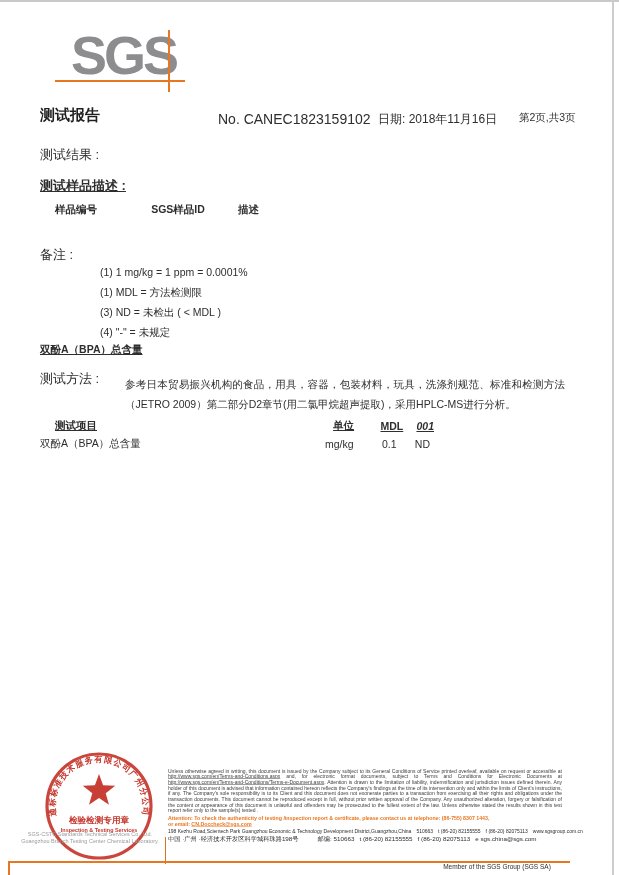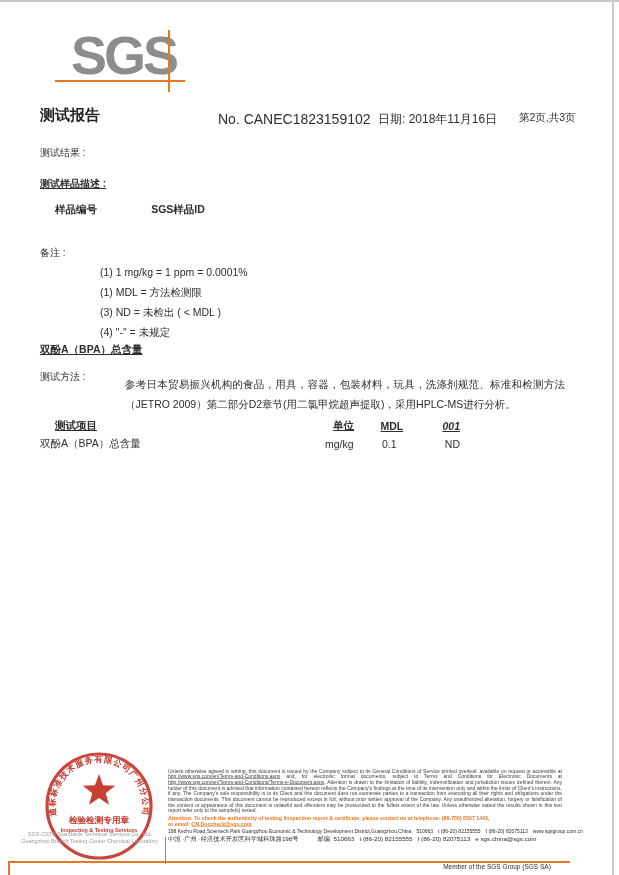--- a/index.html
+++ b/index.html
@@ -19,21 +19,21 @@
   }
   .logo-hline{position:absolute;left:-2px;top:58px;width:130px;height:2px;background:#e87722;}
   .logo-vline{position:absolute;left:111px;top:8px;width:2px;height:62px;background:#e87722;}
 
   
   .doc-title{position:absolute;left:40px;top:106px;font-size:15px;font-weight:bold;color:#1f1f1f;}
   .report-no{position:absolute;left:218px;top:111px;font-size:14px;}
   .report-date{position:absolute;left:378px;top:111px;font-size:12px;}
   .page-count{position:absolute;left:519px;top:111px;font-size:10.5px;}
 
-  .label{font-size:10px;color:#2e2e2e;}
+  .label{font-size:13px;color:#2e2e2e;}
   .bold{font-weight:bold;}
   .underline{text-decoration:underline;}
 
   .results-label{position:absolute;left:40px;top:146px;}
   .sample-title{position:absolute;left:40px;top:177px;}
 
   
   .sample-table{position:absolute;left:55px;top:200px;font-size:10.5px;}
   .sample-table .trow{display:flex;height:19px;align-items:center;}
   .sample-table .c1{width:64px;text-align:left;}
@@ -48,21 +48,21 @@
   .method-label{position:absolute;left:40px;top:370px;}
   .method-text{position:absolute;left:125px;top:374px;width:440px;font-size:10.5px;line-height:20px;text-align:justify;}
 
   
   .result-table{position:absolute;left:40px;top:417px;width:420px;font-size:10.5px;}
   .result-table .trow{display:flex;height:18px;align-items:center;}
   .result-table .c1{width:280px;text-align:left;}
   .result-table .hc1{padding-left:15px;}
   .result-table .c2{width:50px;text-align:center;}
   .result-table .c3{width:52px;text-align:center;}
-  .result-table .c4{width:46px;text-align:right;}
+  .result-table .c4{width:46px;text-align:left;}
   .italic{font-style:italic;}
 
   
   .stamp{position:absolute;left:42px;top:749px;width:114px;height:114px;}
   .company-lines{
     position:absolute;left:10px;top:831px;width:320px;
     transform:scale(0.5);transform-origin:0 0;
     text-align:center;color:#9b9b9b;font-size:11px;line-height:13px;
   }
   .footer-right{
@@ -106,20 +106,21 @@
   <div class="report-date">日期: 2018年11月16日</div>
   <div class="page-count">第2页,共3页</div>
 
   <div class="label results-label">测试结果 :</div>
   <div class="label bold underline sample-title">测试样品描述 :</div>
 
   <div class="sample-table">
     <div class="trow bold">
       <div class="c1">样品编号</div>
       <div class="c2">SGS样品ID</div>
+      <div class="c3">描述</div>
     </div>
   </div>
 
   <div class="label notes-label">备注 :</div>
   <div class="notes-list">
     <div class="note-line">(1) 1 mg/kg = 1 ppm = 0.0001%</div>
     <div class="note-line">(1) MDL = 方法检测限</div>
     <div class="note-line">(3) ND = 未检出 ( &lt; MDL )</div>
     <div class="note-line">(4) "-" = 未规定</div>
   </div>

